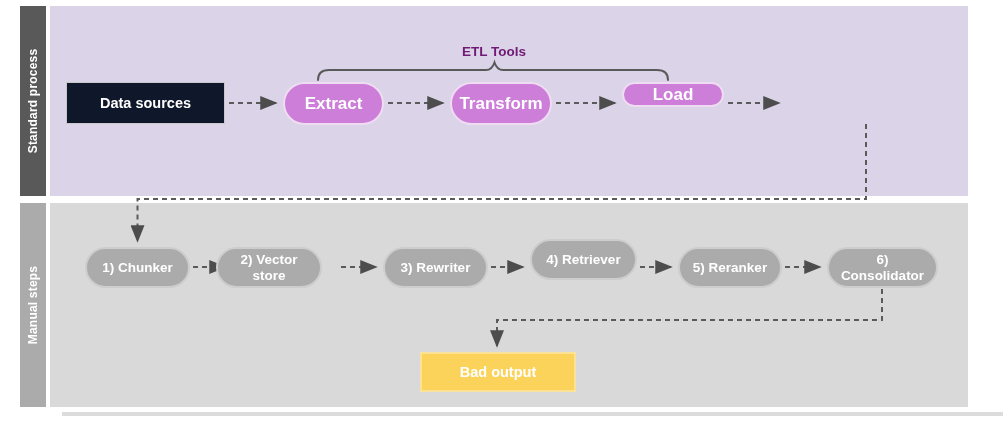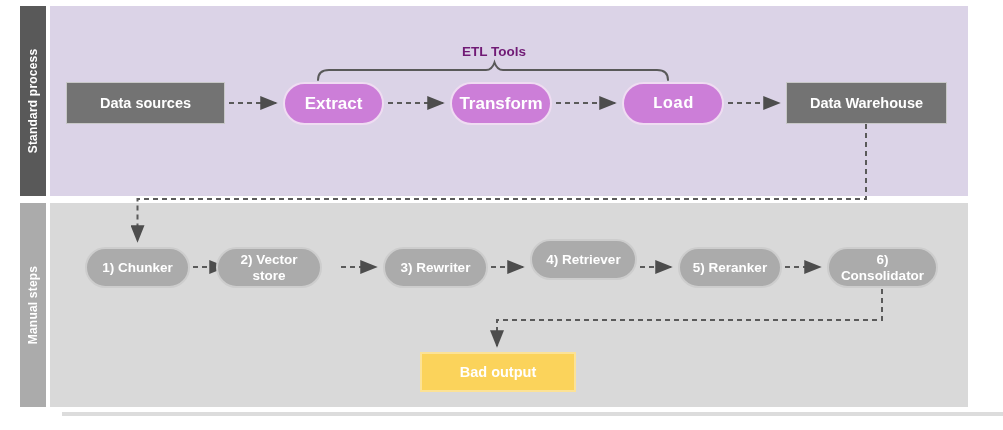--- a/index.html
+++ b/index.html
@@ -55,21 +55,21 @@
     position: absolute;
     display: flex;
     align-items: center;
     justify-content: center;
     text-align: center;
     color: #ffffff;
     font-weight: bold;
     line-height: 1.15;
   }
   .rect-gray {
-    background: #737373;
+    background: #0f172a;
     border: 1px solid #C8C8C8;
     font-size: 14.5px;
   }
   .pill-pink {
     background: #CC7ED8;
     border: 2px solid #EFDCF2;
     border-radius: 22px;
     font-size: 17px;
   }
   .pill-gray {
@@ -80,21 +80,21 @@
   }
   .rect-yellow {
     background: #FBD35B;
     border: 2px solid #FCE296;
     font-size: 14.5px;
   }
 
   #node-data-sources   { left: 66px;  top: 82px;  width: 159px; height: 42px; }
   #node-extract        { left: 283px; top: 82px;  width: 101px; height: 43px; }
   #node-transform      { left: 450px; top: 82px;  width: 102px; height: 43px; }
-  #node-load           { left: 622px; top: 82px;  width: 102px; height: 43px; font-family: Liberation Mono, monospace; }
+  #node-load           { left: 622px; top: 82px;  width: 102px; height: 25px; }
   #node-data-warehouse { left: 786px; top: 82px;  width: 161px; height: 42px; }
 
   #node-chunker        { left: 85px;  top: 247px; width: 105px; height: 41px; }
   #node-vector-store   { left: 216px; top: 247px; width: 106px; height: 41px; padding: 0 14px; }
   #node-rewriter       { left: 383px; top: 247px; width: 105px; height: 41px; }
   #node-retriever      { left: 530px; top: 239px; width: 107px; height: 41px; }
   #node-reranker       { left: 678px; top: 247px; width: 104px; height: 41px; }
   #node-consolidator   { left: 827px; top: 247px; width: 111px; height: 41px; padding: 0 10px; }
 
   #node-bad-output     { left: 420px; top: 352px; width: 156px; height: 40px; text-align: center; }
@@ -167,23 +167,20 @@
   </div>
   <div class="node pill-pink" id="node-extract">
     <span>Extract</span>
   </div>
   <div class="node pill-pink" id="node-transform">
     <span>Transform</span>
   </div>
   <div class="node pill-pink" id="node-load">
     <span>Load</span>
   </div>
-  <div class="node rect-gray" id="node-data-warehouse">
-    <span>Data Warehouse</span>
-  </div>
 
   <div class="node pill-gray" id="node-chunker">
     <span>1) Chunker</span>
   </div>
   <div class="node pill-gray" id="node-vector-store">
     <span>2) Vector store</span>
   </div>
   <div class="node pill-gray" id="node-rewriter">
     <span>3) Rewriter</span>
   </div>

